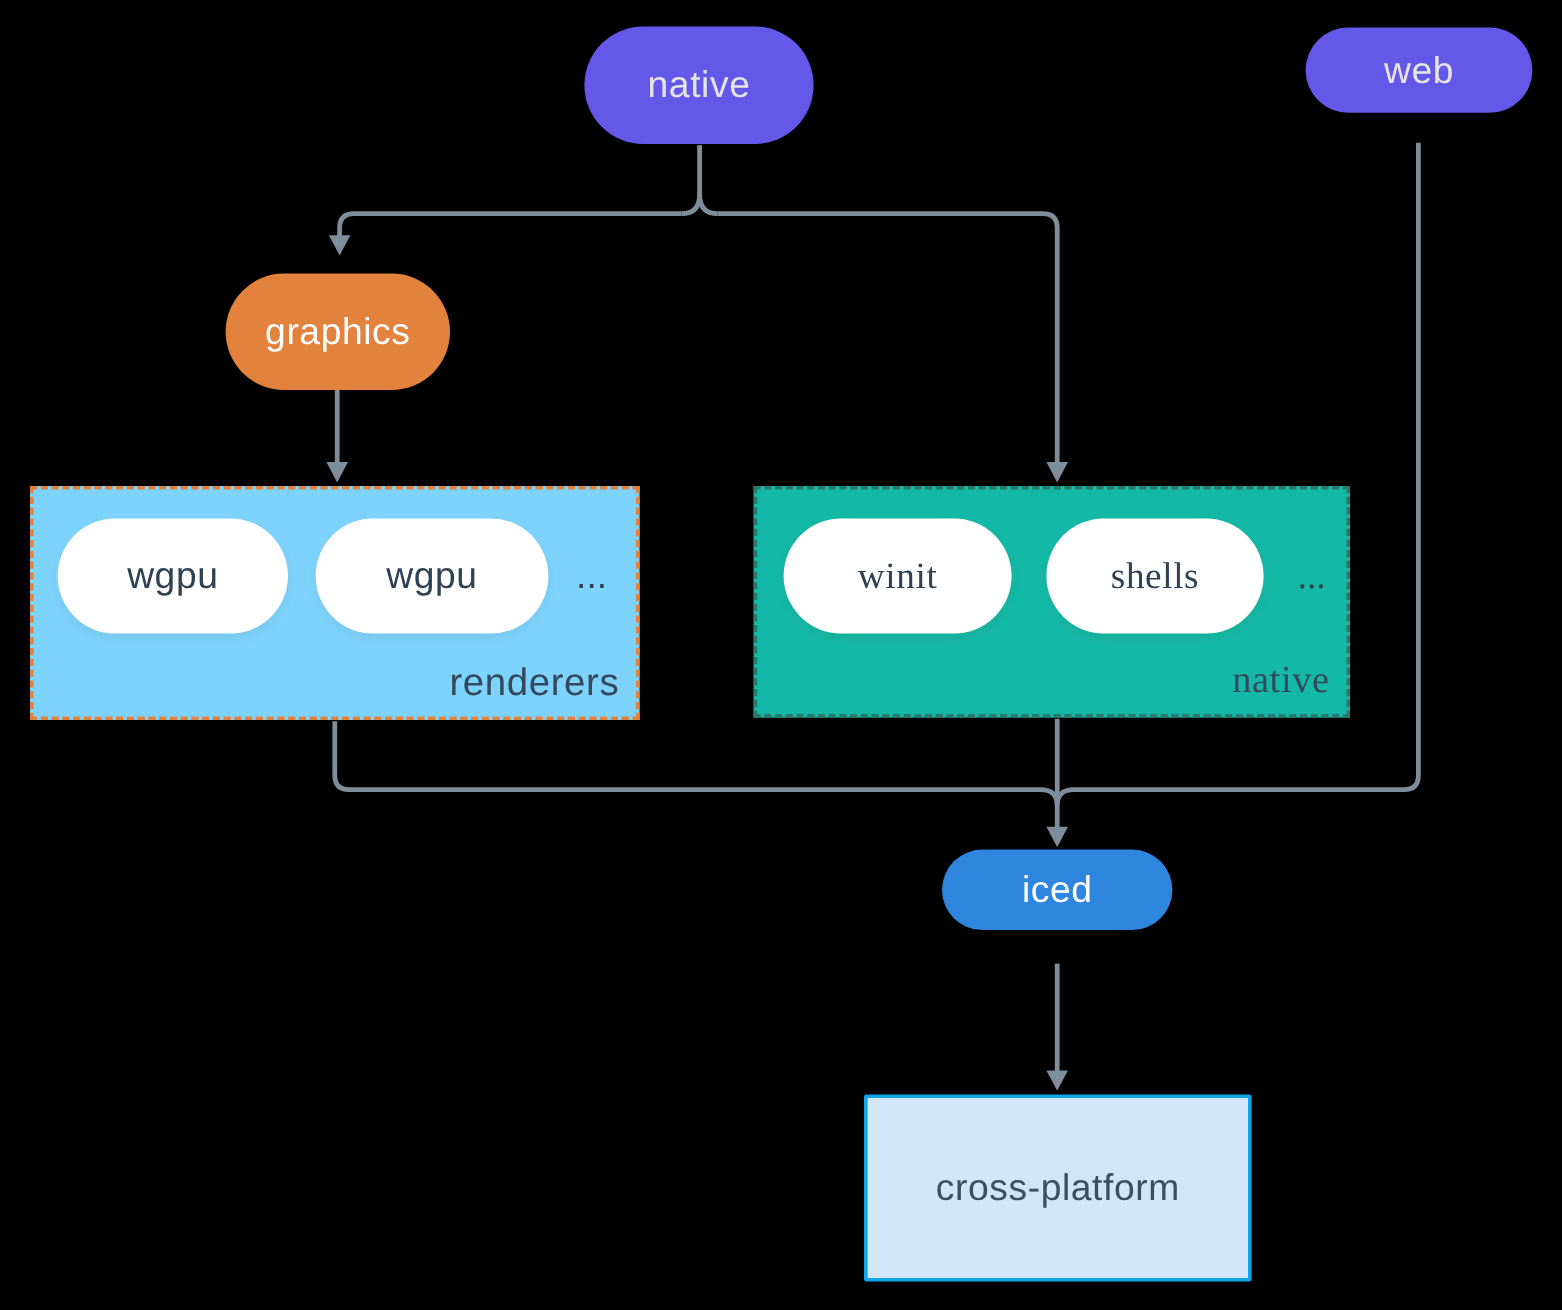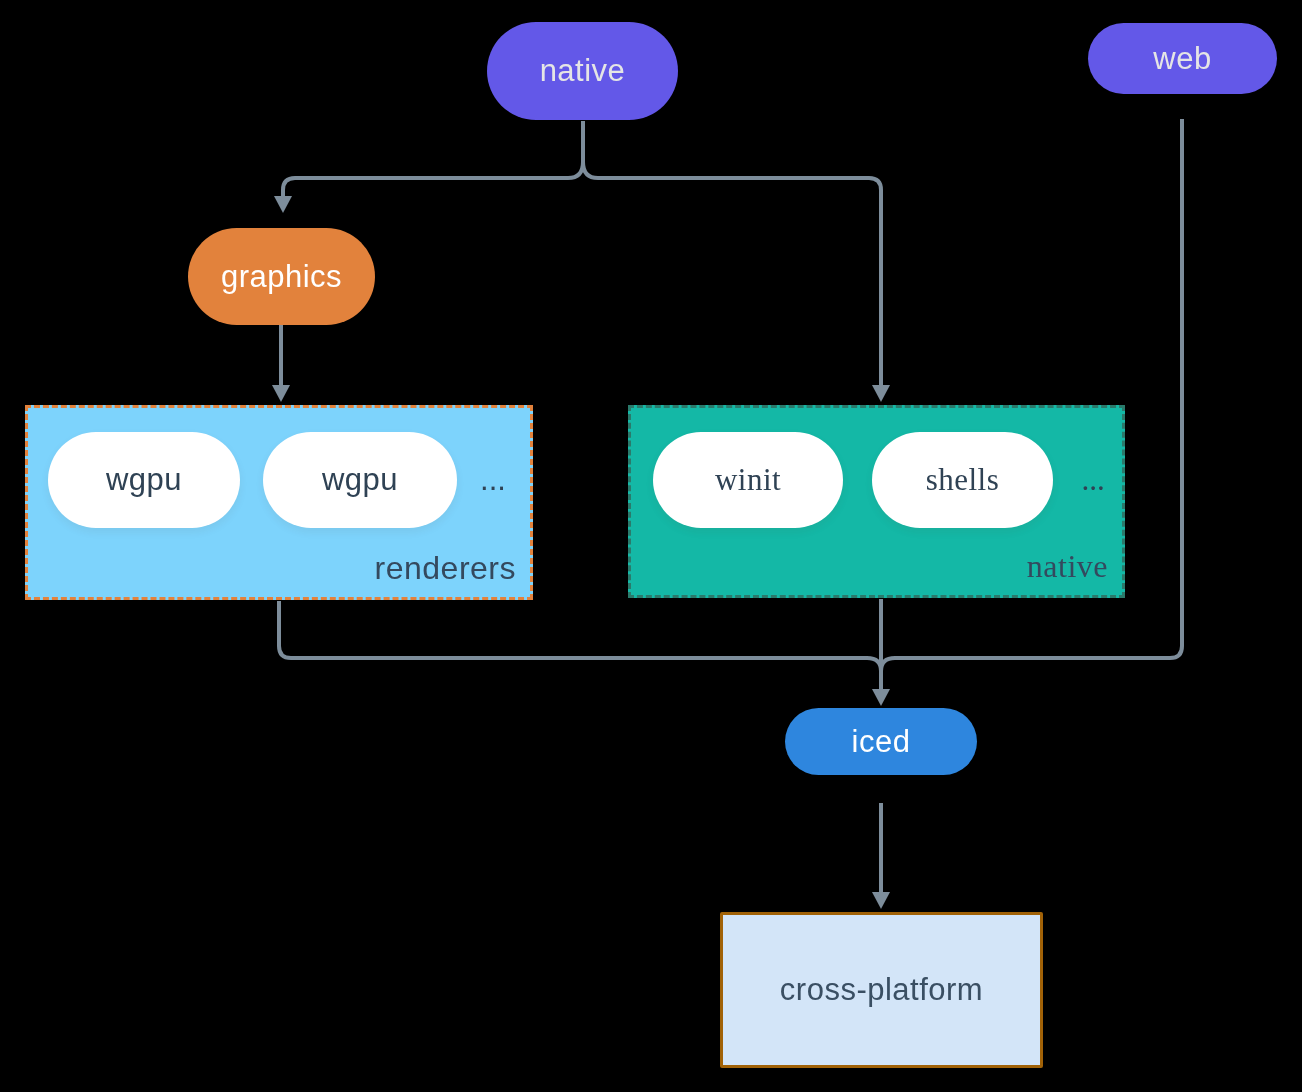--- a/index.html
+++ b/index.html
@@ -67,21 +67,21 @@
     height: 96px;
     width: 44px;
     line-height: 96px;
     text-align: center;
     font-size: 31px;
     color: #2F4254;
   }
   .app-box {
     position: absolute;
     background: #D3E5F8;
-    border: 3px solid #a16207;
+    border: 3px solid #0ea5e9;
     border-radius: 2px;
     box-sizing: border-box;
     color: #3A4F63;
     display: flex;
     flex-direction: column;
     align-items: center;
     justify-content: center;
     font-size: 31px;
     line-height: 1.45;
     letter-spacing: 0.5px;

